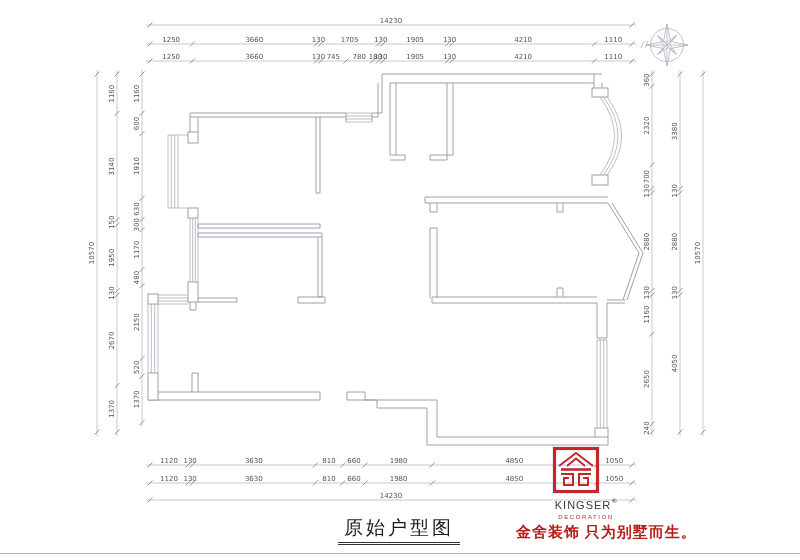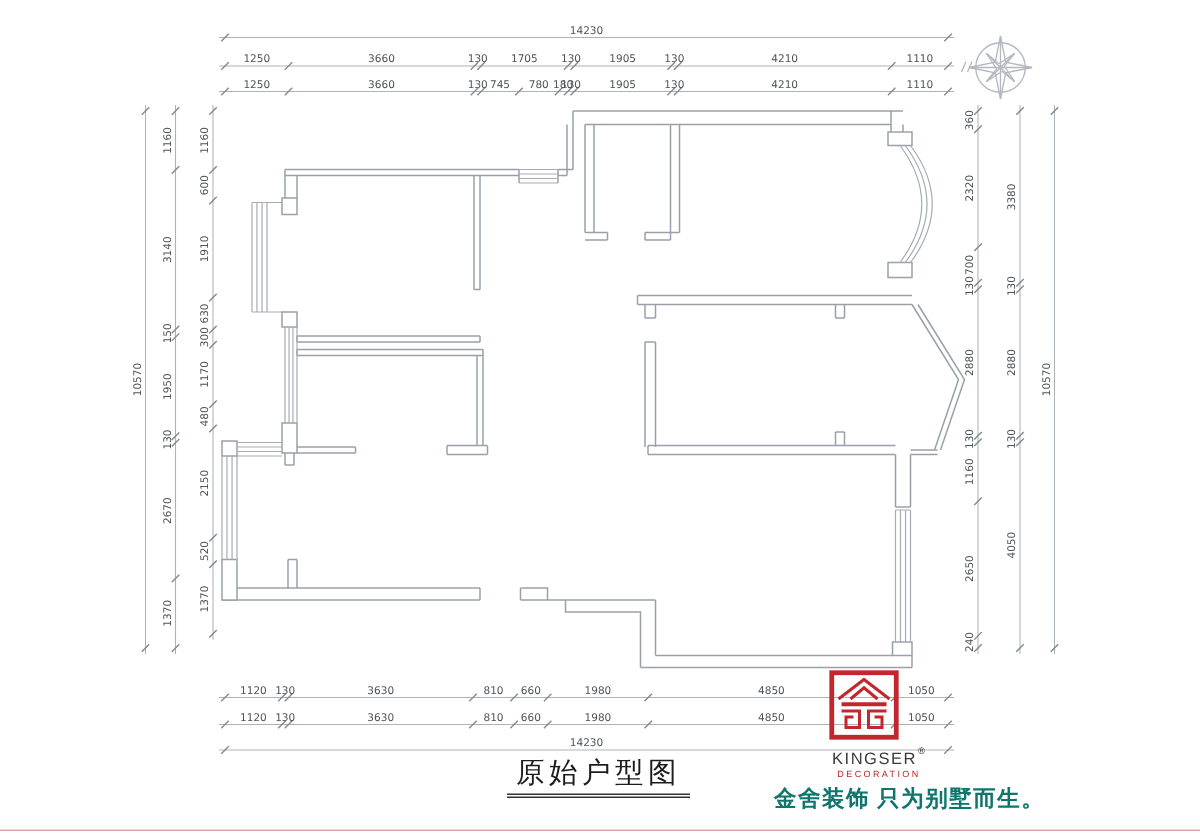--- a/index.html
+++ b/index.html
@@ -6,27 +6,27 @@
   #sheet{position:relative;width:800px;height:560px;background:#ffffff;overflow:hidden;
          font-family:"DejaVu Sans",sans-serif;}
   svg{position:absolute;left:0;top:0;}
   .wall{stroke:#9aa0aa;stroke-width:1;fill:none;}
   .wallblock{stroke:#9aa0aa;stroke-width:1;fill:#ffffff;}
   .win{stroke:#a6acb6;stroke-width:.8;fill:none;}
   .dim line{stroke:#adb2ba;stroke-width:.7;}
   .dim line.tick{stroke:#82888f;stroke-width:.9;}
   .dim text{font:7px "DejaVu Sans",sans-serif;fill:#4e5257;}
   .compass{stroke:#b4b9c1;stroke-width:.9;fill:none;}
-  .title-box{position:absolute;left:338px;top:502px;text-align:right;}
+  .title-box{position:absolute;left:338px;top:515px;text-align:right;}
   .title-text{font-family:"Liberation Serif","DejaVu Serif",serif;font-size:19px;color:#1c1c1c;
               letter-spacing:3px;display:inline-block;padding:0 6px 1px 6px;
               border-bottom:1px solid #333;}
   .title-underline2{height:1px;background:#333;margin-top:1px;}
   .slogan{position:absolute;left:516px;top:523px;font-family:"Liberation Serif","DejaVu Serif",serif;
-          font-weight:bold;font-size:15px;color:#0f766e;letter-spacing:1px;white-space:nowrap;}
+          font-weight:bold;font-size:15px;color:#b91c1c;letter-spacing:1px;white-space:nowrap;}
   .brandline{position:absolute;left:0;top:553px;width:800px;height:1px;background:#dda4a4;}
   .logo{position:absolute;left:551px;top:445px;width:70px;text-align:center;}
   .logo-name{font-family:"Liberation Sans","DejaVu Sans",sans-serif;font-weight:normal;
              font-size:11px;color:#3a3a3a;letter-spacing:1px;line-height:11px;}
   .logo-reg{font-size:6px;vertical-align:super;color:#3a3a3a;}
   .logo-sub{font-family:"Liberation Sans","DejaVu Sans",sans-serif;font-size:6px;color:#c1272d;
             letter-spacing:1.6px;line-height:8px;}
 </style>
 </head>
 <body>

